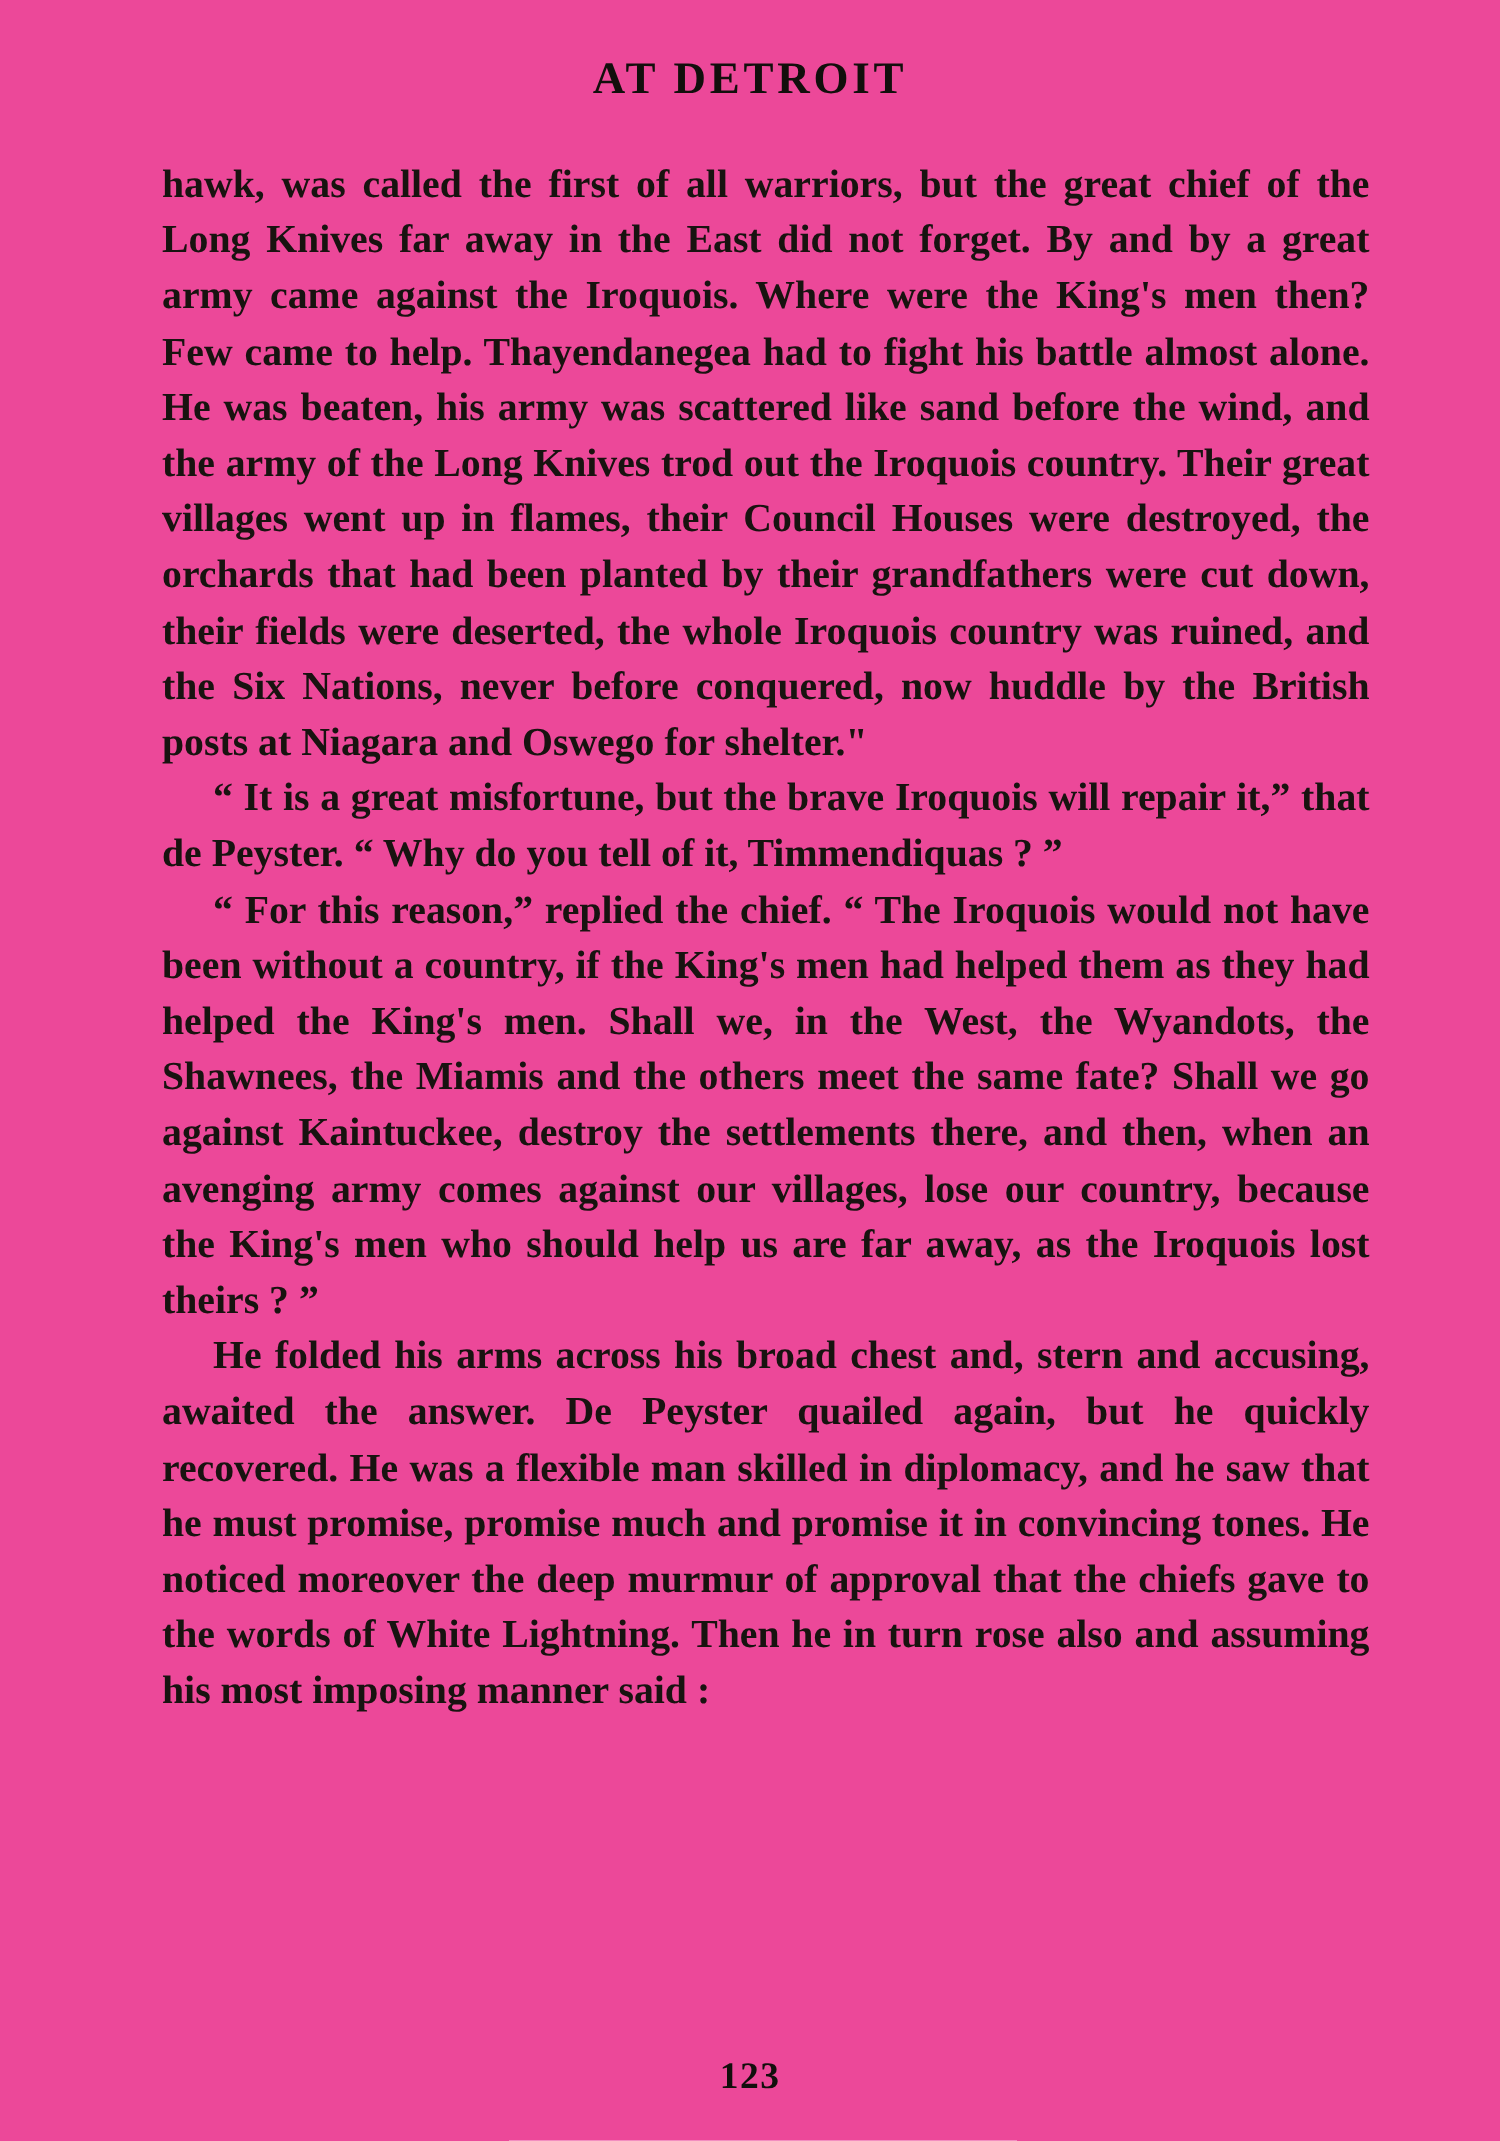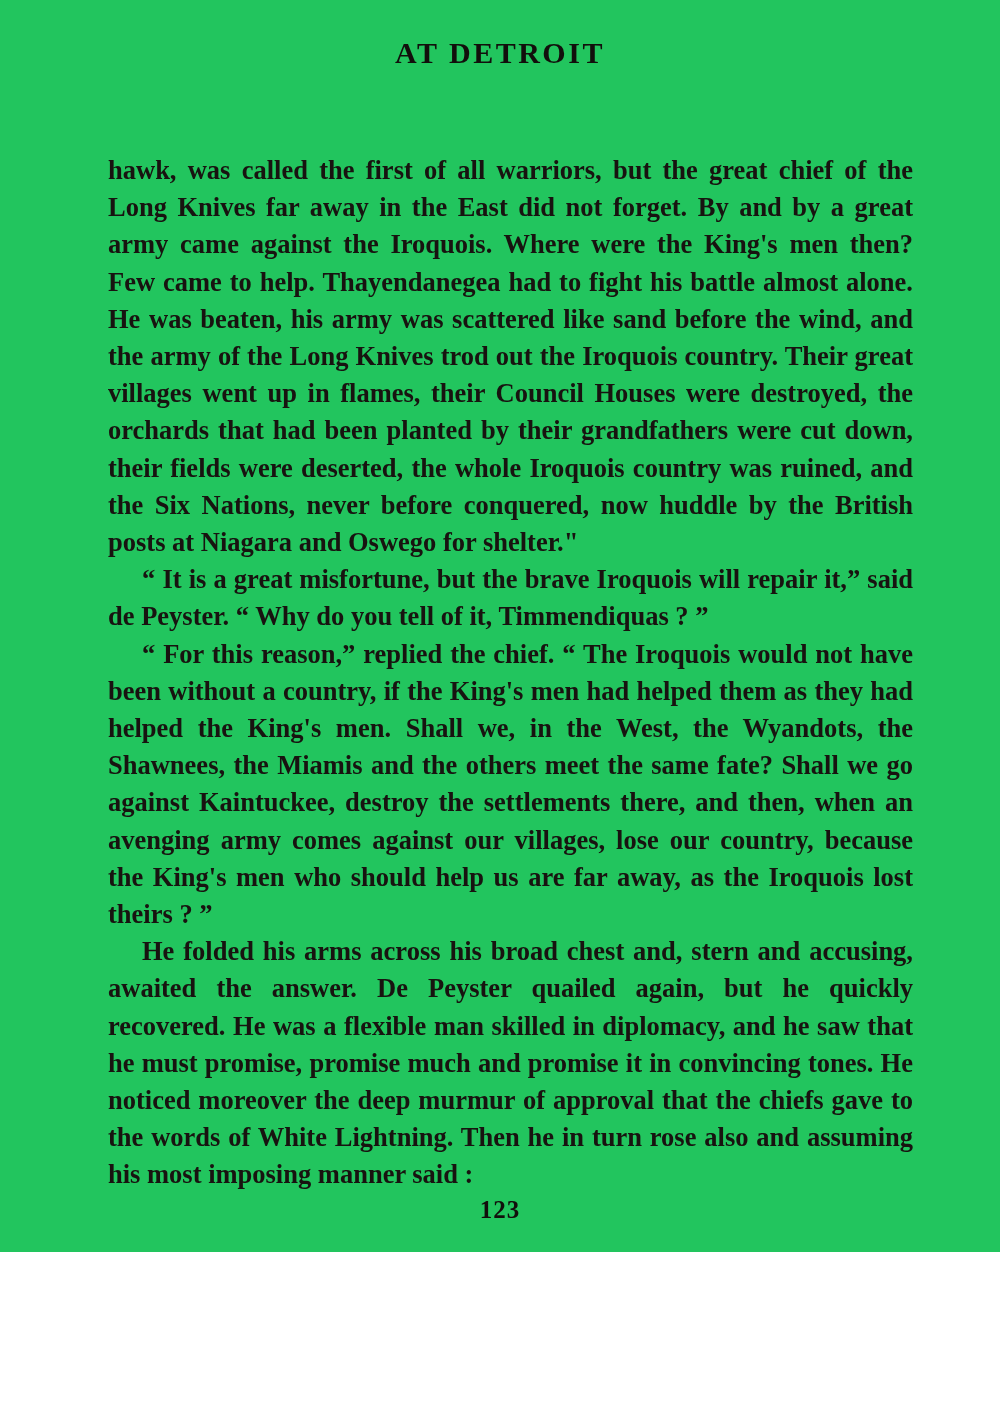--- a/index.html
+++ b/index.html
@@ -12,22 +12,22 @@
     height: 1427px;
     font-family: "Liberation Serif", serif;
     color: #16120f;
     position: relative;
     overflow: hidden;
   }
   .page {
     position: absolute;
     top: 0; left: 0;
     width: 1000px;
-    height: 1252px;
-    background: #22c55e;
+    height: 1427px;
+    background: #ec4899;
   }
   .page-header {
     position: absolute;
     top: 36px;
     left: 0;
     width: 1000px;
     text-align: center;
     font-size: 30px;
     letter-spacing: 2.5px;
     font-weight: 700;
@@ -39,21 +39,20 @@
     top: 104px;
     left: 108px;
     width: 805px;
     font-size: 26.5px;
     line-height: 37.2px;
     text-align: justify;
     text-justify: inter-word;
     font-weight: 600;
     color: #181310;
     font-family: "Liberation Serif", serif;
-    margin-top: 48px;
   }
   .body-text p {
     margin: 0;
     text-align: justify;
   }
   .body-text p.indent {
     text-indent: 34px;
   }
   .folio {
     position: absolute;
@@ -72,20 +71,20 @@
 </style>
 </head>
 <body>
 
 <div class="page">
 
   <div class="page-header">AT DETROIT</div>
 
   <div class="body-text">
     <p>hawk, was called the first of all warriors, but the great chief of the Long Knives far away in the East did not forget.  By and by a great army came against the Iroquois.  Where were the King's men then?  Few came to help.  Thayendanegea had to fight his battle almost alone. He was beaten, his army was scattered like sand before the wind, and the army of the Long Knives trod out the Iroquois country.  Their great villages went up in flames, their Council Houses were destroyed, the orchards that had been planted by their grandfathers were cut down, their fields were deserted, the whole Iroquois country was ruined, and the Six Nations, never before conquered, now huddle by the British posts at Niagara and Oswego for shelter."</p>
-    <p class="indent">“ It is a great misfortune, but the brave Iroquois will repair it,” said de Peyster.  “ Why do you tell of it, Timmendiquas ? ”</p>
+    <p class="indent">“ It is a great misfortune, but the brave Iroquois will repair it,” that de Peyster.  “ Why do you tell of it, Timmendiquas ? ”</p>
     <p class="indent">“ For this reason,” replied the chief.  “ The Iroquois would not have been without a country, if the King's men had helped them as they had helped the King's men.  Shall we, in the West, the Wyandots, the Shawnees, the Miamis and the others meet the same fate?  Shall we go against Kaintuckee, destroy the settlements there, and then, when an avenging army comes against our villages, lose our country, because the King's men who should help us are far away, as the Iroquois lost theirs ? ”</p>
     <p class="indent">He folded his arms across his broad chest and, stern and accusing, awaited the answer.  De Peyster quailed again, but he quickly recovered.  He was a flexible man skilled in diplomacy, and he saw that he must promise, promise much and promise it in convincing tones.  He noticed moreover the deep murmur of approval that the chiefs gave to the words of White Lightning.  Then he in turn rose also and assuming his most imposing manner said :</p>
   </div>
 
   <div class="folio">123</div>
 
 </div>
 
 </body></html>

